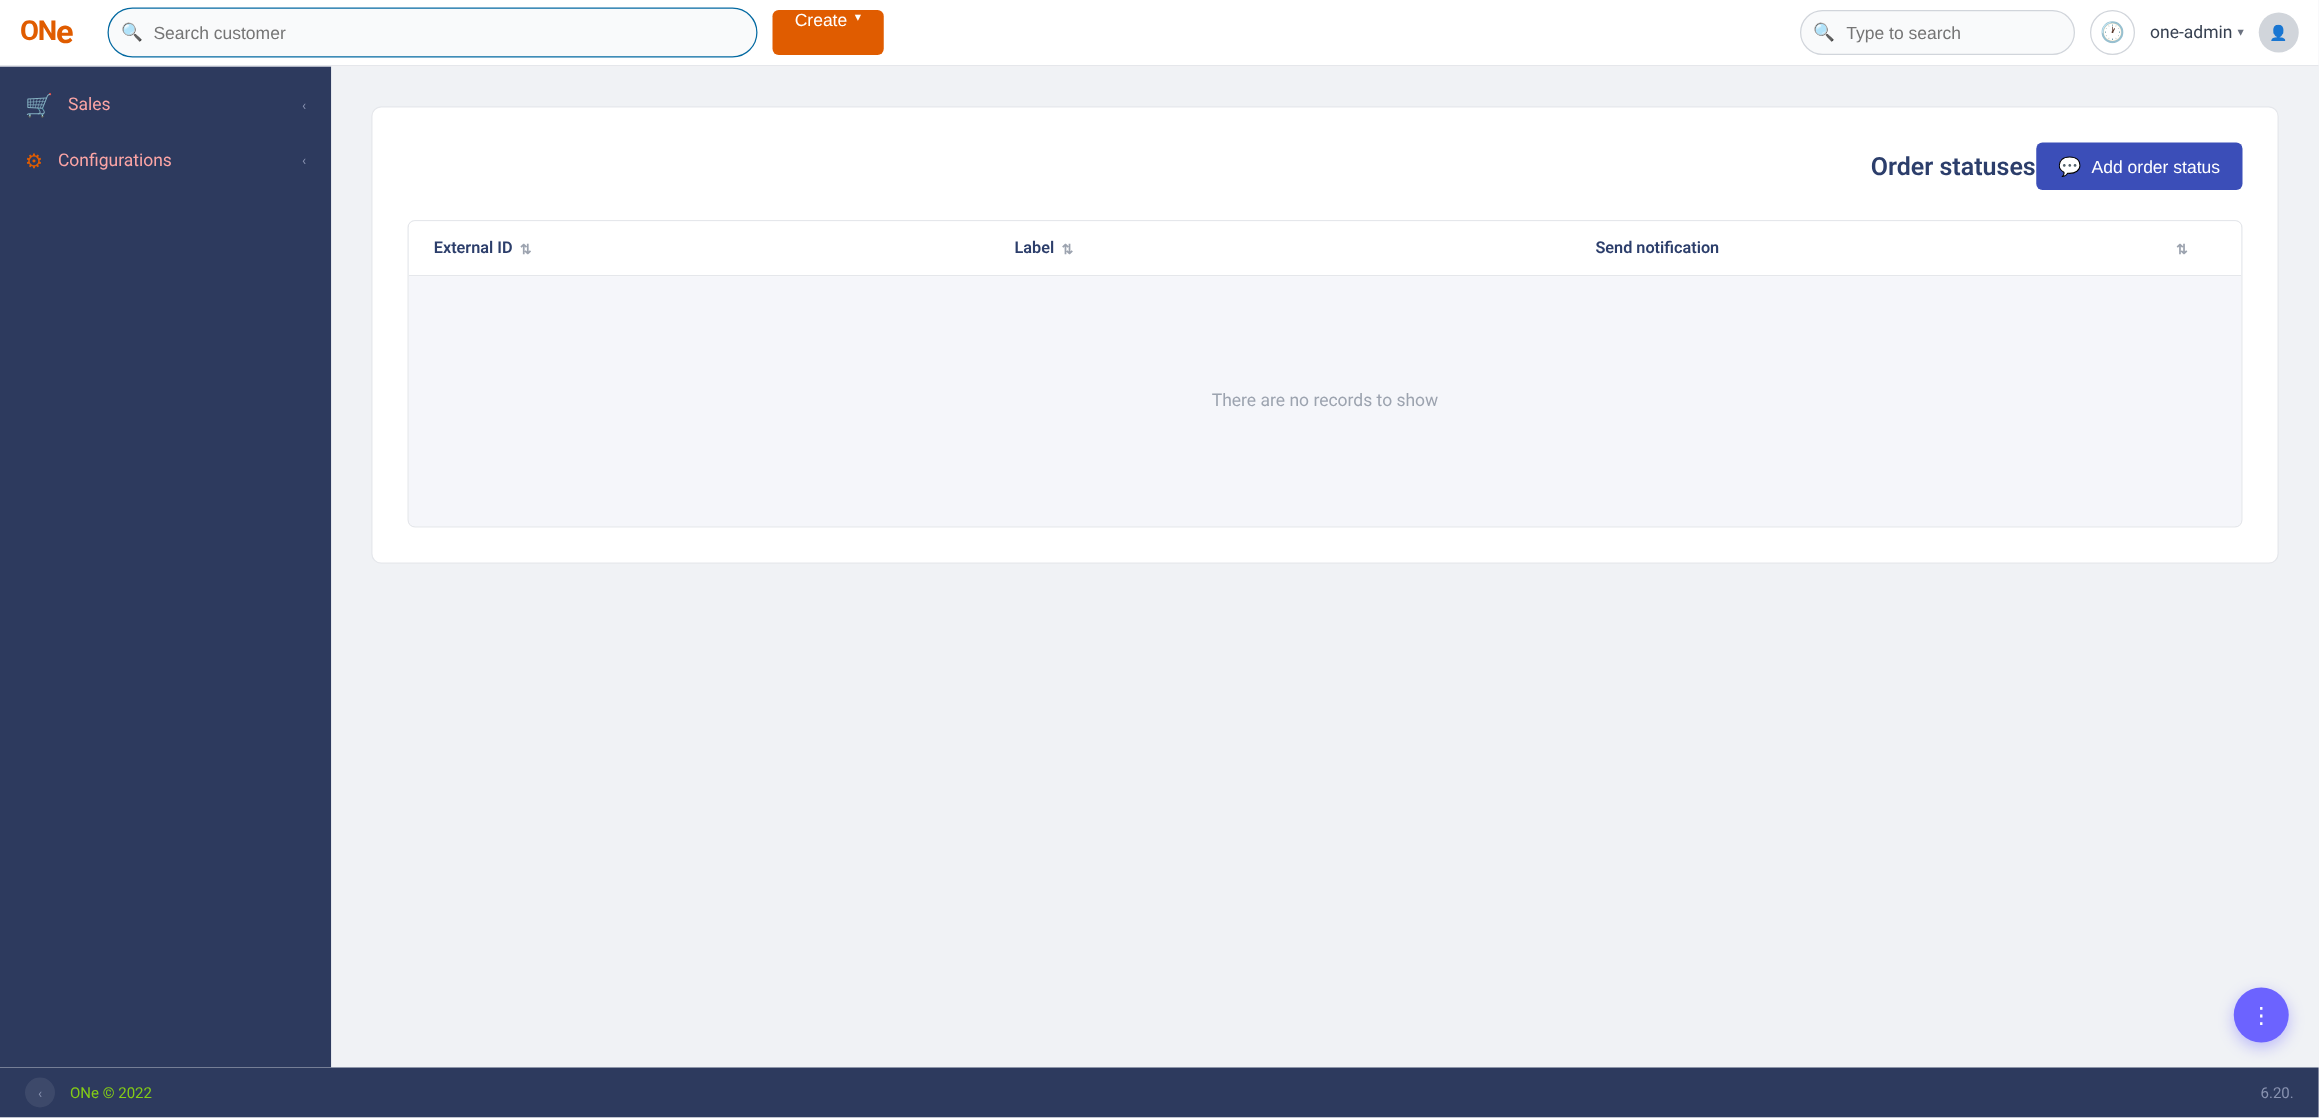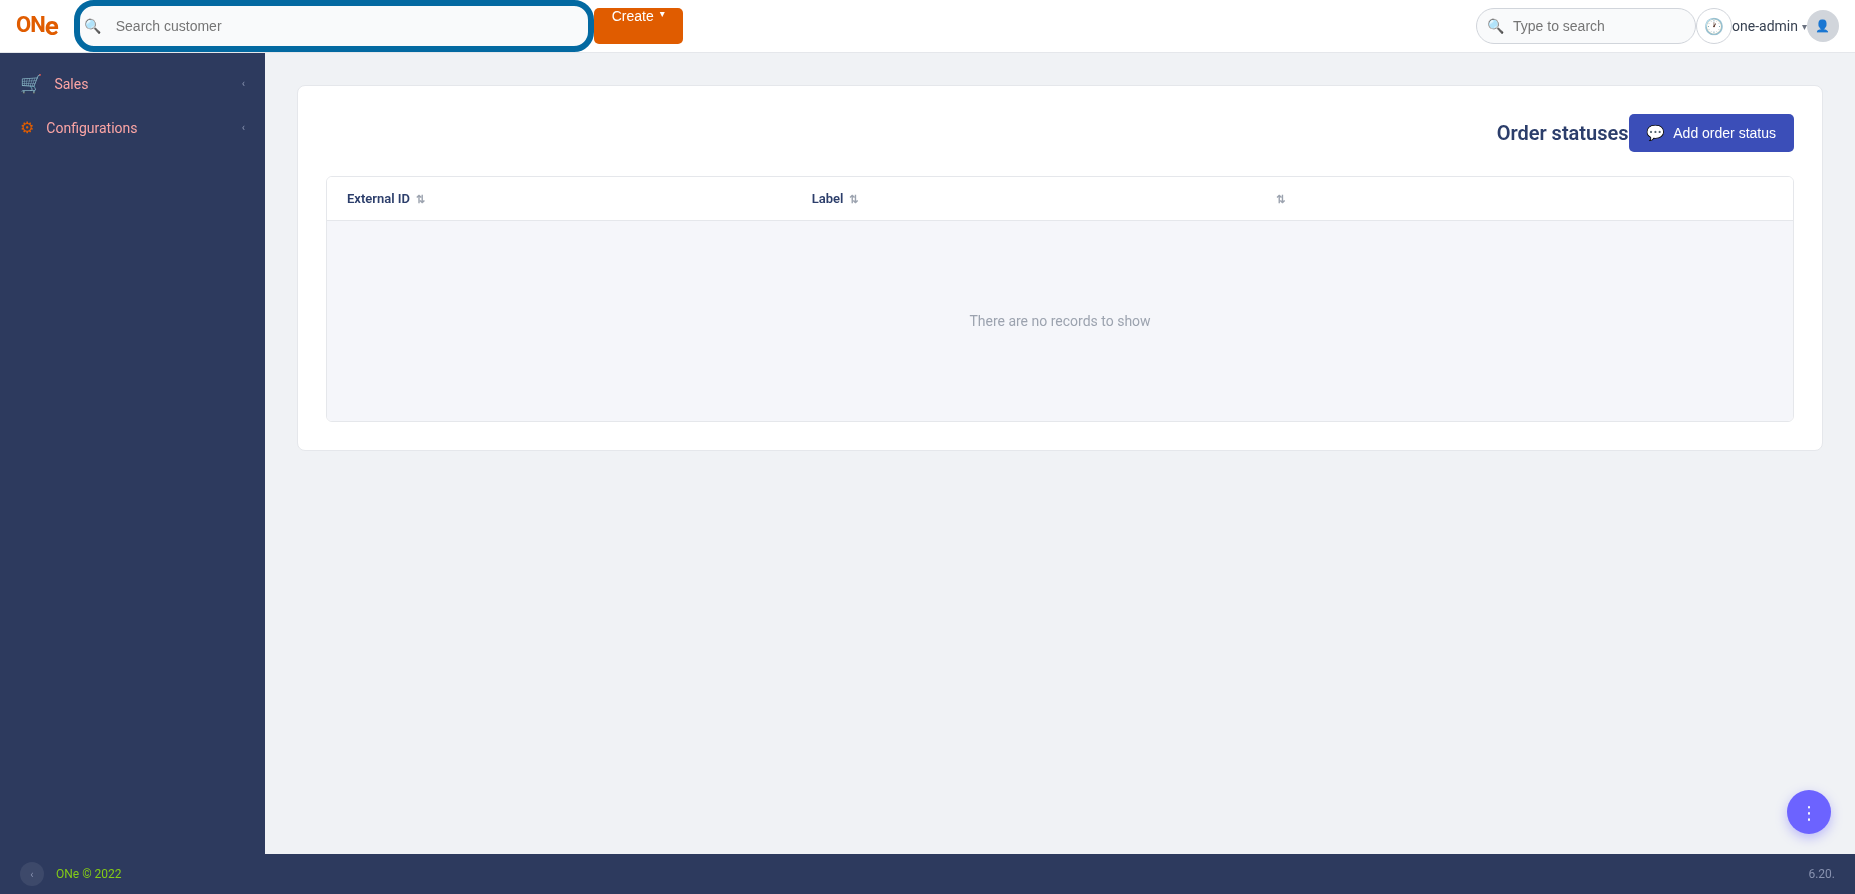--- a/index.html
+++ b/index.html
@@ -1,30 +1,30 @@
 <!DOCTYPE html>
 <html><head>
   <meta charset="utf-8">
   <style>
     * { box-sizing: border-box; margin: 0; padding: 0; }
     body { font-family: -apple-system, BlinkMacSystemFont, 'Segoe UI', Roboto, sans-serif; background: #f0f2f5; display: flex; flex-direction: column; height: 894px; overflow: hidden; }
 
     
     .topnav {
       display: flex; align-items: center; background: #fff; height: 53px;
-      padding: 0 16px; gap: 0; border-bottom: 1px solid #e5e7eb; flex-shrink: 0; z-index: 10;
+      padding: 0 16px; gap: 12px; border-bottom: 1px solid #e5e7eb; flex-shrink: 0; z-index: 10;
     }
     .logo { display: flex; align-items: center; margin-right: 16px; }
     .logo-text { font-size: 22px; font-weight: 700; color: #2c3e6b; letter-spacing: -1px; }
     .logo-o { color: #e05c00; }
     .search-customer-wrap {
       flex: 1; max-width: 520px; position: relative;
     }
     .search-customer-input {
-      width: 100%; height: 52px; border: 6px solid #0369a1; border-radius: 20px;
+      width: 100%; height: 40px; border: 1px solid #0369a1; border-radius: 20px;
       padding: 0 12px 0 36px; font-size: 14px; color: #555; background: #f9fafb; outline: none;
     }
     .search-customer-icon {
       position: absolute; left: 11px; top: 50%; transform: translateY(-50%);
       color: #9ca3af; font-size: 14px;
     }
     .create-btn {
       background: #e05c00; color: #ffffff; border: none; border-radius: 5px;
       padding: 0 18px; height: 36px; font-size: 14px; font-weight: 500; cursor: pointer;
       display: flex; align-items: flex-start; gap: 6px;
@@ -206,20 +206,23 @@
         <div class="table-header">
           <div class="th">
             <span>External ID</span>
             <span class="sort-icon">⇅</span>
           </div>
           <div class="th">
             <span>Label</span>
             <span class="sort-icon">⇅</span>
           </div>
           <div class="th">
+            <span>Send notification</span>
+          </div>
+          <div class="th">
             <span class="sort-icon">⇅</span>
           </div>
         </div>
         <div class="table-body">
           <span class="no-records">There are no records to show</span>
         </div>
       </div>
     </div>
   </main>
 </div>

